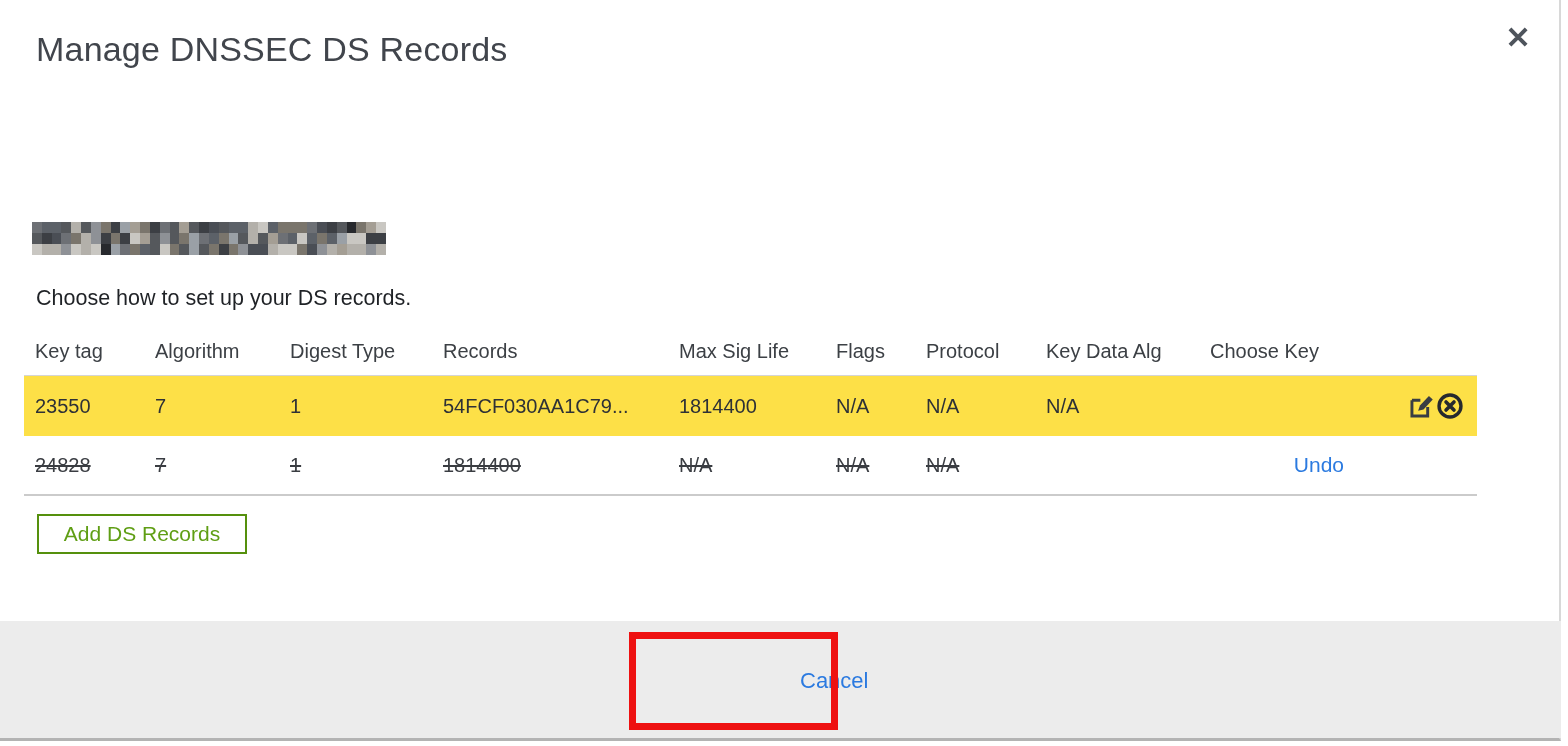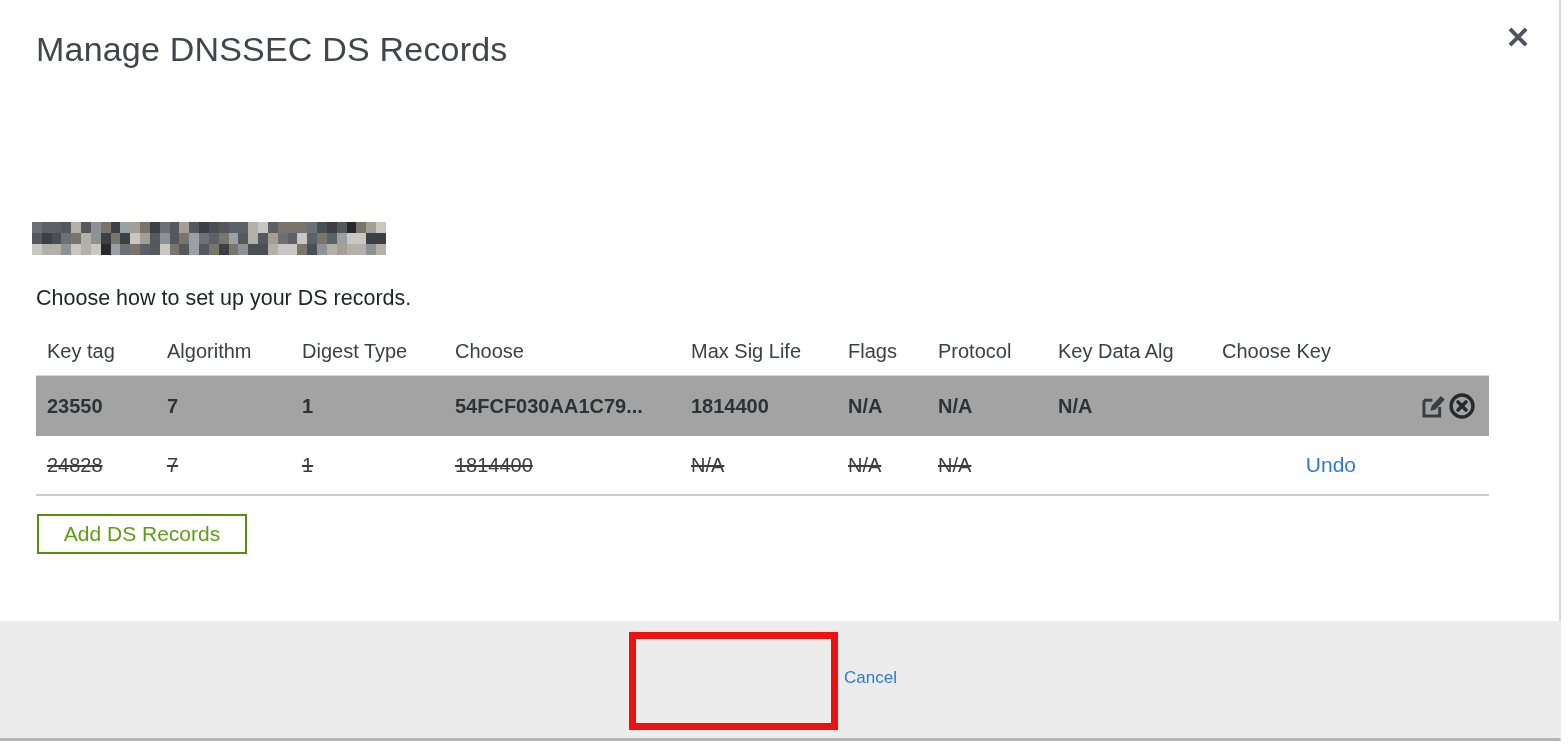--- a/index.html
+++ b/index.html
@@ -29,33 +29,33 @@
     position: absolute; left: 32px; top: 222px; width: 354px; height: 33px;
     display: grid; grid-template-columns: repeat(36, 1fr); grid-template-rows: repeat(3, 1fr);
   }
   .redacted-domain .px { width: 100%; height: 100%; }
 
   .instruction {
     position: absolute; left: 36px; top: 286px;
     font-size: 21.5px; color: #1f2226;
   }
 
-  .ds-table { position: absolute; left: 36px; top: 328px; width: 1453px; font-size: 20px; }
+  .ds-table { position: absolute; left: 24px; top: 328px; width: 1453px; font-size: 20px; }
 
   .grid-row {
     display: grid;
     grid-template-columns: 120px 135px 153px 236px 157px 90px 120px 164px 1fr 120px;
     padding-left: 11px; align-items: center;
   }
 
   .thead { height: 48px; color: #3c4045; border-bottom: 1px solid #d5d5d5; }
   .thead .cell { white-space: nowrap; }
 
   .trow { height: 60px; color: #2e3136; }
-  .trow.current { background: #a3a3a3; font-weight: bold; }
+  .trow.current { background: #fde047; }
   .trow.deleted { background: #ffffff; border-bottom: 2px solid #cbcbcb; }
   .trow.deleted .cell-text { text-decoration: line-through; color: #3a3d42; }
 
   .actions-cell { display: flex; justify-content: flex-end; align-items: center; gap: 1px; padding-right: 13px; }
   .icon-btn { border: none; background: transparent; cursor: pointer; width: 28px; height: 28px; padding: 0; display: flex; align-items: center; justify-content: center; }
 
   .undo-link, .cancel-link {
     color: #2b7ae0; text-decoration: none; background: transparent; border: none; cursor: pointer;
     font-family: "Liberation Sans", sans-serif;
   }
@@ -71,21 +71,21 @@
     position: absolute; left: 0; top: 621px; width: 1561px; height: 117px;
     background: #ececec;
   }
 
   .save-btn {
     position: absolute; left: 653px; top: 650px; width: 163px; height: 63px;
     background: #5f970d; border: none; border-bottom: 5px solid #4a7a06;
     color: #ffffff; font-size: 24px; font-family: "Liberation Sans", sans-serif; cursor: pointer;
   }
 
-  .cancel-link { position: absolute; left: 844px; top: 668px; font-size: 17px; }
+  .cancel-link { position: absolute; left: 800px; top: 668px; font-size: 22px; }
 
   .annotation-rect {
     position: absolute; left: 629px; top: 632px; width: 209px; height: 98px;
     border: 7px solid #ee1111; pointer-events: none; z-index: 5; background: transparent;
   }
 </style>
 </head>
 <body>
 
 <div class="modal">
@@ -206,21 +206,21 @@
     </div>
 
   <p class="instruction">Choose how to set up your DS records.</p>
 
   <div class="ds-table">
 
     <div class="grid-row thead">
       <div class="cell">Key tag</div>
       <div class="cell">Algorithm</div>
       <div class="cell">Digest Type</div>
-      <div class="cell">Choose</div>
+      <div class="cell">Records</div>
       <div class="cell">Max Sig Life</div>
       <div class="cell">Flags</div>
       <div class="cell">Protocol</div>
       <div class="cell">Key Data Alg</div>
       <div class="cell">Choose Key</div>
       <div class="cell"></div>
     </div>
 
     <div class="grid-row trow current">
       <div class="cell-text">23550</div>

